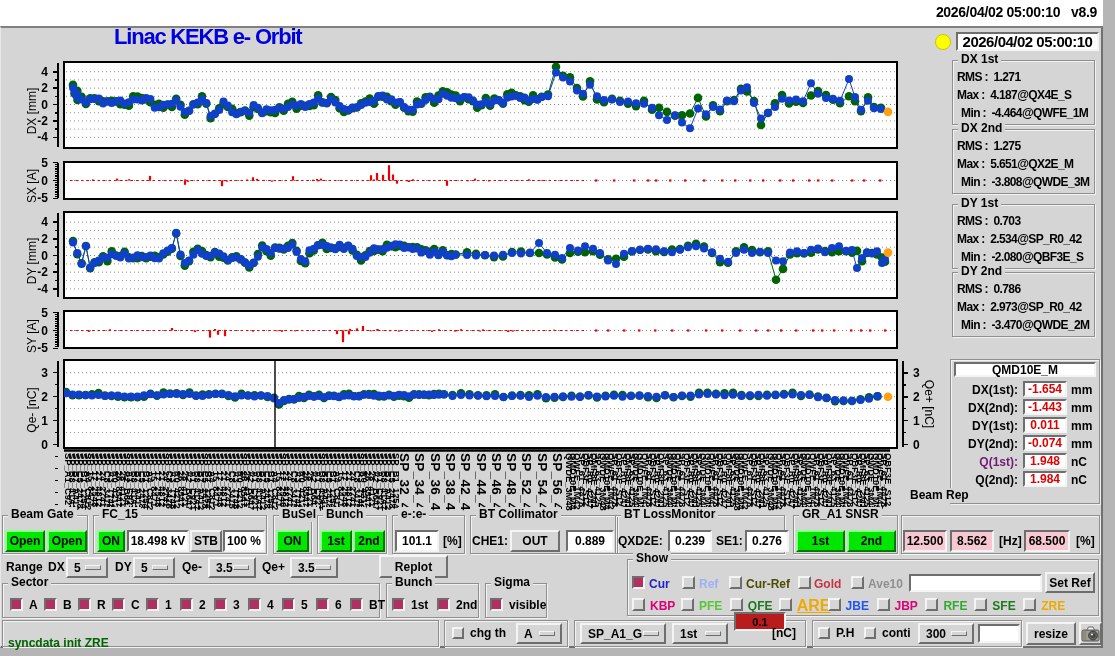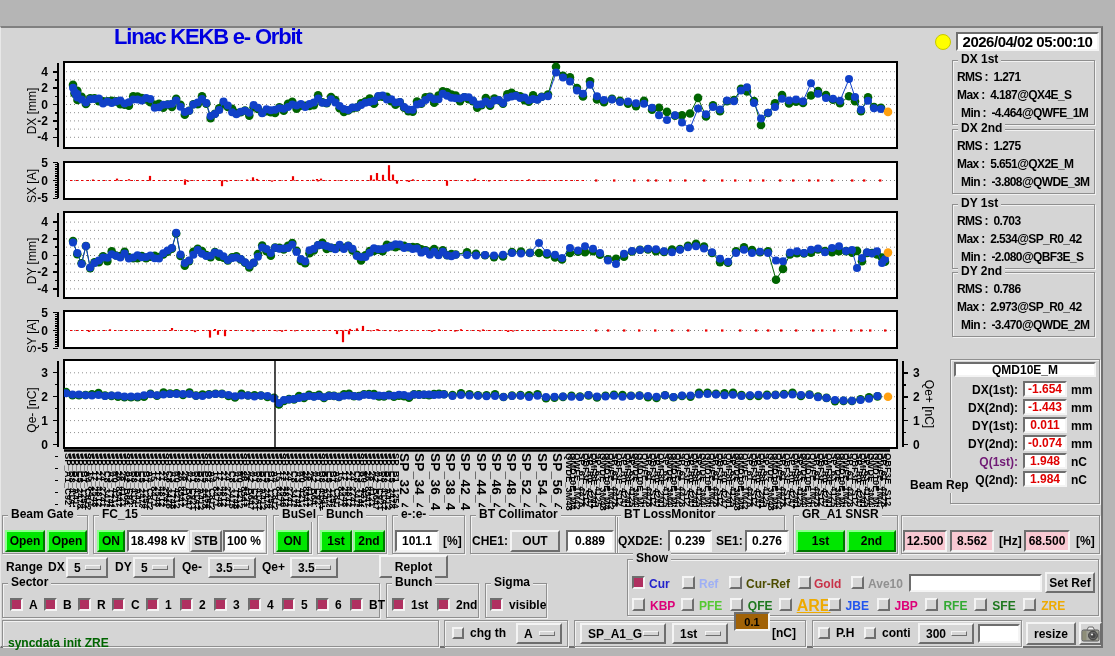--- a/index.html
+++ b/index.html
@@ -16,20 +16,23 @@
 .lbl.tight{letter-spacing:-0.6px}
 .cb,.cbc{position:absolute}
 .cb{background:#d5d5d5;border-top:2px solid #f4f4f4;border-left:2px solid #f4f4f4;border-bottom:2px solid #6e6e6e;border-right:2px solid #6e6e6e}
 .cbc{background:#b03060;border-top:2px solid #6e6e6e;border-left:2px solid #6e6e6e;border-bottom:2px solid #f4f4f4;border-right:2px solid #f4f4f4}
 .combo{position:absolute;background:#d5d5d5;border-top:2px solid #f4f4f4;border-left:2px solid #f4f4f4;border-bottom:2px solid #6e6e6e;border-right:2px solid #6e6e6e;font-weight:700;display:flex;align-items:center}
 .combo span{padding-left:6px;flex:1}
 .combo i{display:block;width:16px;height:5px;margin-right:5px;background:#d5d5d5;border-top:1px solid #f4f4f4;border-left:1px solid #f4f4f4;border-bottom:1px solid #6e6e6e;border-right:1px solid #6e6e6e}
 </style></head>
 <body>
 <div id="root">
+<div id="topbar">
+      <div class="t">2026/04/02 05:00:10&nbsp;&nbsp;&nbsp;v8.9</div>
+    </div>
 <div id="panel"></div>
 <svg width="935" height="495" viewBox="0 20 935 495" style="position:absolute;left:0;top:20px">
       <rect x="64" y="62" width="833" height="86" fill="#fff"></rect>
 <line x1="66" y1="137.3" x2="896" y2="137.3" stroke="#909090" stroke-width="1" stroke-dasharray="1 3"></line>
 <line x1="66" y1="129.1" x2="896" y2="129.1" stroke="#909090" stroke-width="1" stroke-dasharray="1 3"></line>
 <line x1="66" y1="120.9" x2="896" y2="120.9" stroke="#909090" stroke-width="1" stroke-dasharray="1 3"></line>
 <line x1="66" y1="112.7" x2="896" y2="112.7" stroke="#909090" stroke-width="1" stroke-dasharray="1 3"></line>
 <line x1="66" y1="104.5" x2="896" y2="104.5" stroke="#808080" stroke-width="1" stroke-dasharray="1 3"></line>
 <line x1="66" y1="96.3" x2="896" y2="96.3" stroke="#909090" stroke-width="1" stroke-dasharray="1 3"></line>
 <line x1="66" y1="88.1" x2="896" y2="88.1" stroke="#909090" stroke-width="1" stroke-dasharray="1 3"></line>
@@ -1450,21 +1453,21 @@
 <div class="gbl" style="left:621px;top:507px">BT LossMonitor</div>
 <div class="lbl" style="left:618px;top:534px;font-size:12px;color:#000;font-weight:700;">QXD2E:</div>
 <div class="fld" style="left:668px;top:530px;width:44px;height:22px;font-size:12px;color:#000;background:#fff;text-align:center">0.239</div>
 <div class="lbl" style="left:716px;top:534px;font-size:12px;color:#000;font-weight:700;">SE1:</div>
 <div class="fld" style="left:745px;top:530px;width:44px;height:22px;font-size:12px;color:#000;background:#fff;text-align:center">0.276</div>
 <div class="gb" style="left:793px;top:515px;width:105px;height:39px"></div>
 <div class="gbl" style="left:799px;top:507px">GR_A1 SNSR</div>
 <div class="btn green" style="left:796px;top:530px;width:49px;height:22px;font-size:12px">1st</div>
 <div class="btn green" style="left:847px;top:530px;width:49px;height:22px;font-size:12px">2nd</div>
 <div class="gb" style="left:901px;top:515px;width:199px;height:39px"></div>
-<div class="gbl" style="left:907px;top:478px">Beam Rep</div>
+<div class="gbl" style="left:907px;top:488px">Beam Rep</div>
 <div class="fld" style="left:903px;top:530px;width:44px;height:22px;font-size:12px;color:#000;background:#f8c8d2;text-align:center">12.500</div>
 <div class="fld" style="left:950px;top:530px;width:44px;height:22px;font-size:12px;color:#000;background:#f8c8d2;text-align:center">8.562</div>
 <div class="lbl" style="left:999px;top:534px;font-size:12px;color:#000;font-weight:700;">[Hz]</div>
 <div class="fld" style="left:1024px;top:530px;width:46px;height:22px;font-size:12px;color:#000;background:#f8c8d2;text-align:center">68.500</div>
 <div class="lbl" style="left:1076px;top:534px;font-size:12px;color:#000;font-weight:700;">[%]</div>
 <div class="lbl" style="left:6px;top:560px;font-size:12px;color:#000;font-weight:700;">Range</div>
 <div class="lbl" style="left:48px;top:560px;font-size:12px;color:#000;font-weight:700;">DX</div>
 <div class="combo" style="left:66px;top:557px;width:42px;height:21px;font-size:12px">
       <span>5</span>
       <i></i>
@@ -1562,21 +1565,21 @@
     </div>
 <div class="gb" style="left:574px;top:620px;width:232px;height:27px"></div>
 <div class="combo" style="left:580px;top:623px;width:86px;height:21px;font-size:12px">
       <span>SP_A1_G</span>
       <i></i>
     </div>
 <div class="combo" style="left:672px;top:623px;width:56px;height:21px;font-size:12px">
       <span>1st</span>
       <i></i>
     </div>
-<div class="fld" style="left:734px;top:612px;width:36px;height:19px;font-size:11px;color:#000;background:#a16207;text-align:center">0.1</div>
+<div class="fld" style="left:734px;top:612px;width:52px;height:19px;font-size:11px;color:#000;background:#b91c1c;text-align:center">0.1</div>
 <div class="lbl" style="left:772px;top:626px;font-size:12px;color:#000;font-weight:700;">[nC]</div>
 <div class="gb" style="left:812px;top:620px;width:210px;height:27px"></div>
 <div class="cb" style="left:818px;top:627px;width:12px;height:12px"></div>
 <div class="lbl" style="left:836px;top:626px;font-size:12px;color:#000;font-weight:700;">P.H</div>
 <div class="cb" style="left:864px;top:627px;width:12px;height:12px"></div>
 <div class="lbl" style="left:882px;top:626px;font-size:12px;color:#000;font-weight:700;">conti</div>
 <div class="combo" style="left:918px;top:623px;width:56px;height:21px;font-size:12px">
       <span>300</span>
       <i></i>
     </div>

